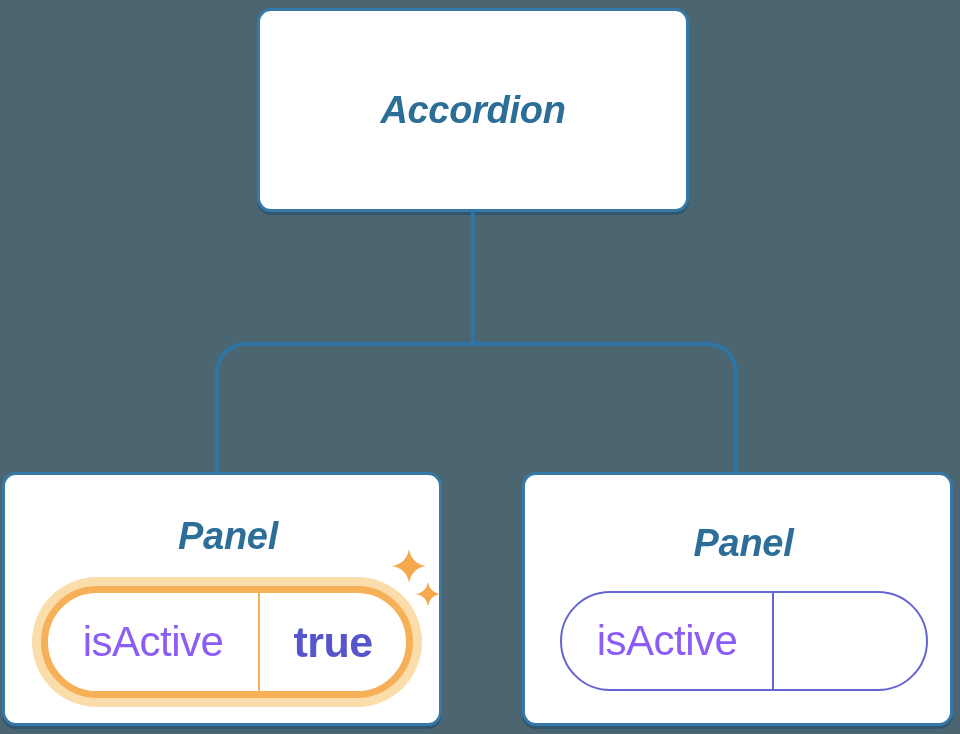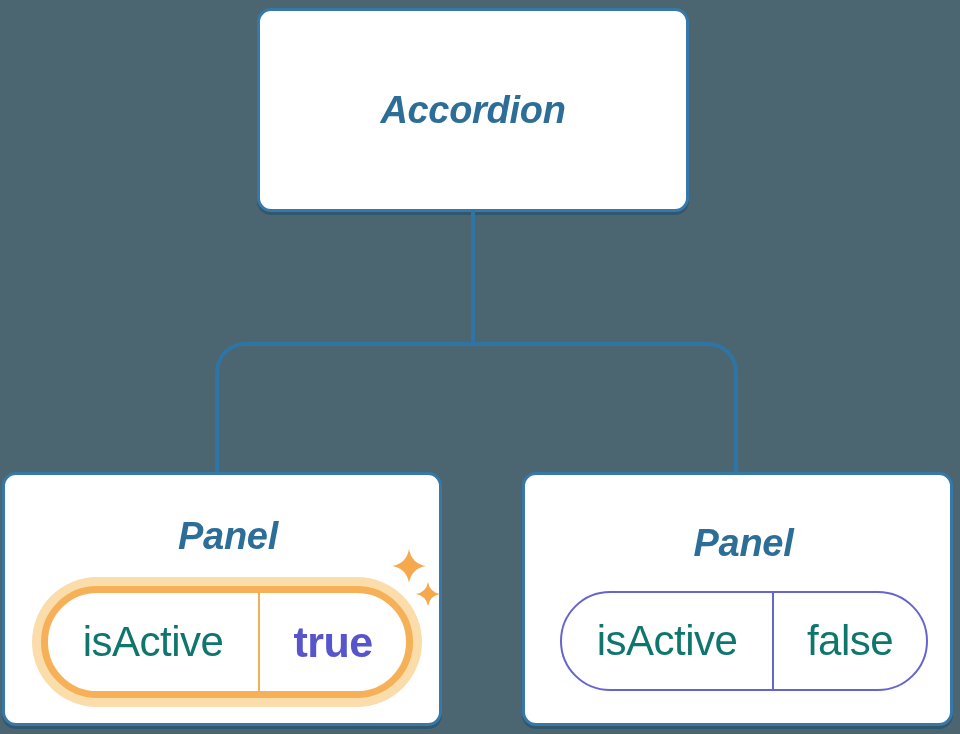--- a/index.html
+++ b/index.html
@@ -70,21 +70,21 @@
     border: 2.5px solid #6565d0;
   }
   .pill-cell {
     display: flex; align-items: center; justify-content: center;
   }
   .cell-name { width: 210px; flex: none; }
   .cell-value { flex: 1; }
   .pill-active .cell-name  { border-right: 2px solid #f2ae58; }
   .pill-inactive .cell-name { border-right: 2.5px solid #6565d0; }
   .state-text {
-    color: #0f766e;
+    color: #8b5cf6;
     font-size: 42px;
     letter-spacing: -0.5px;
   }
   .state-value-active {
     color: #5755cc;
     font-size: 43px;
     font-weight: 700;
   }
 
   
@@ -123,19 +123,16 @@
     </div>
   </div>
 
   <div class="node panel-right">
     <div class="node-label panel-title">Panel</div>
 
     <div class="pill pill-inactive">
       <div class="pill-cell cell-name">
         <span class="state-text">isActive</span>
       </div>
-      <div class="pill-cell cell-value">
-        <span class="state-text">false</span>
-      </div>
     </div>
   </div>
 
 </div>
 
 </body></html>

